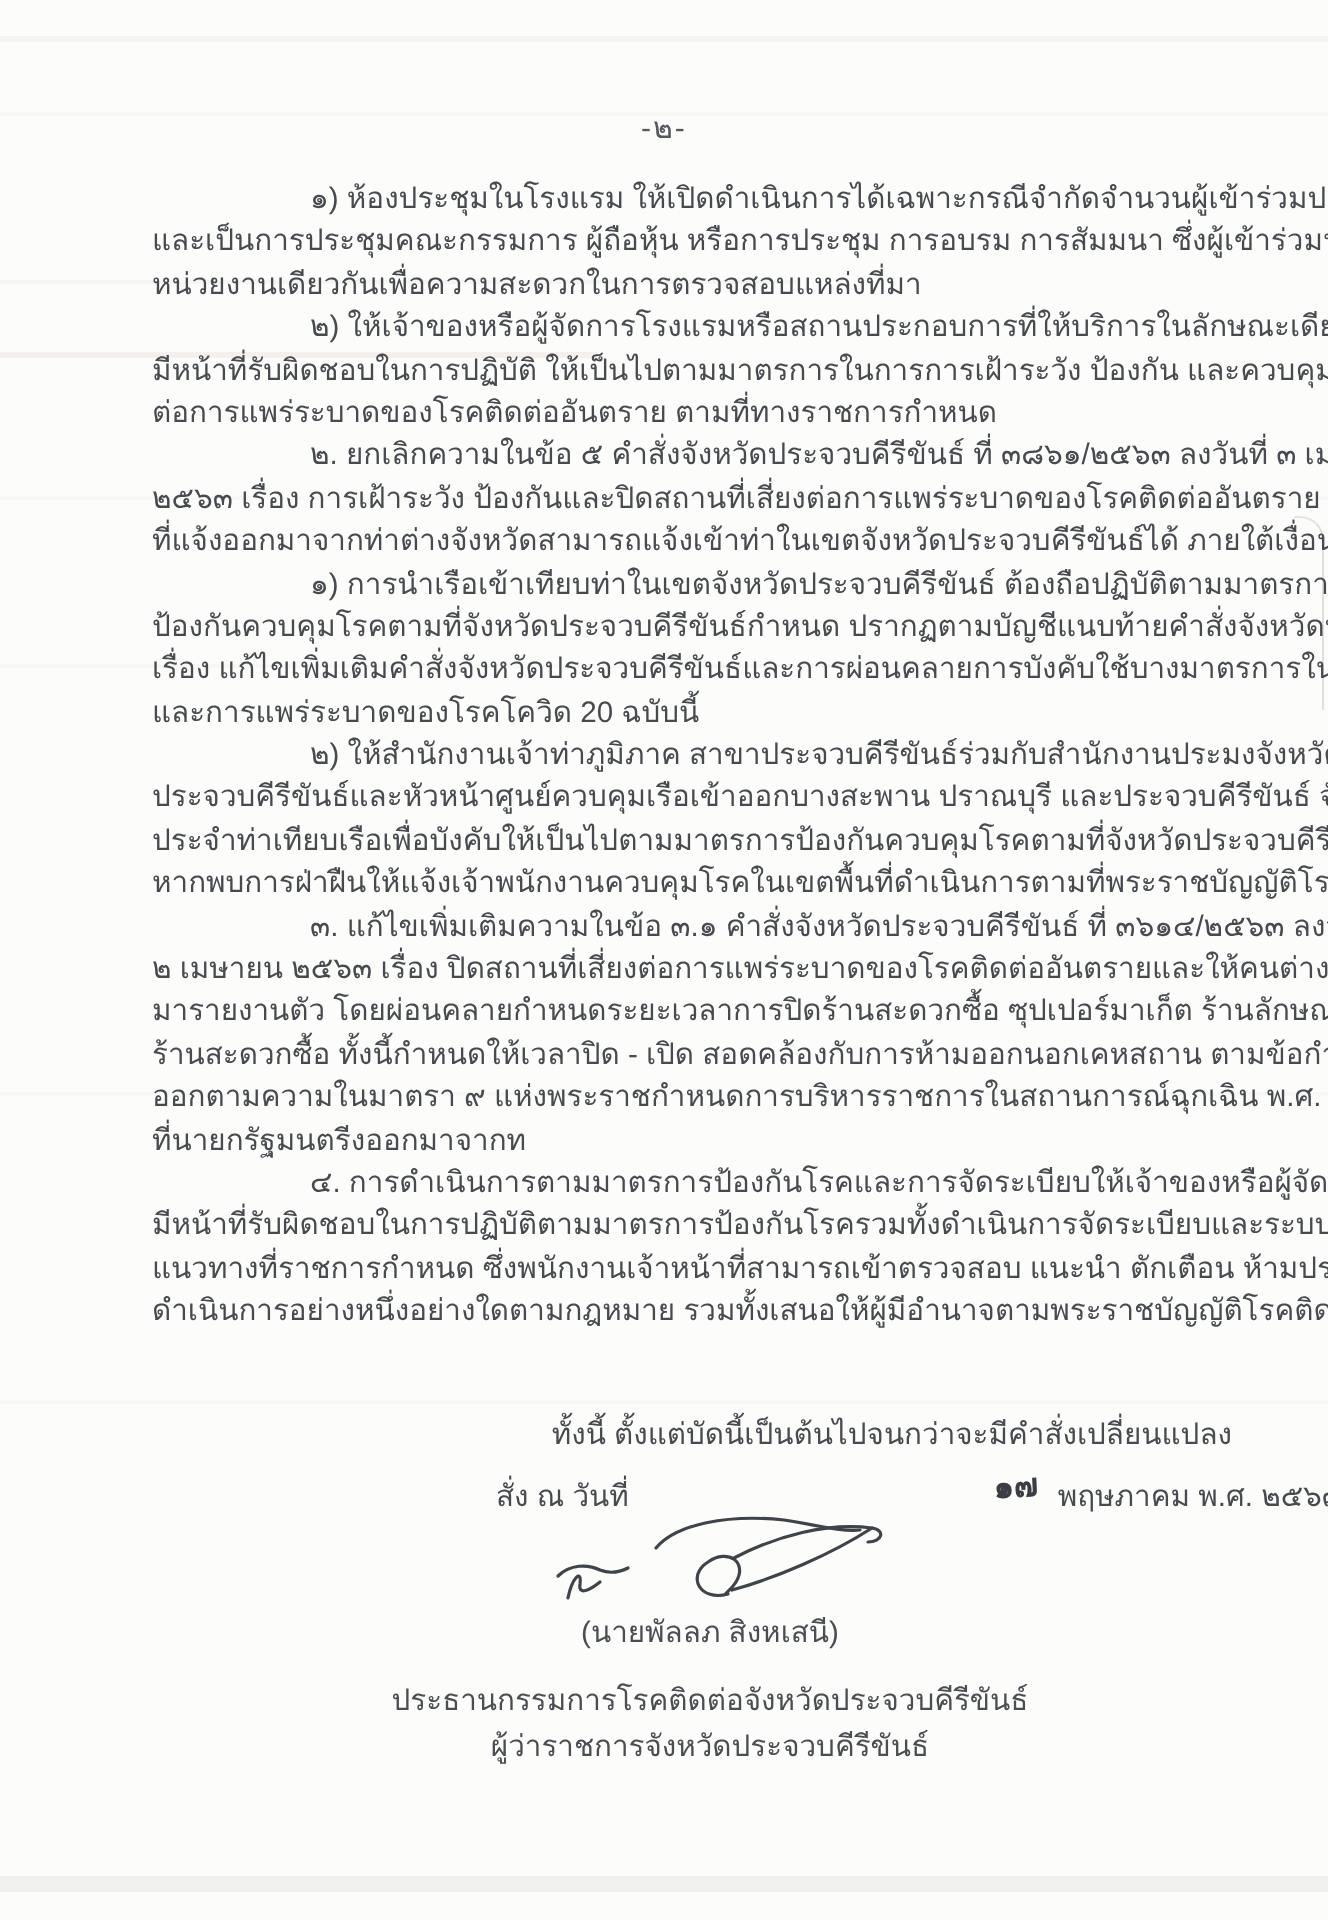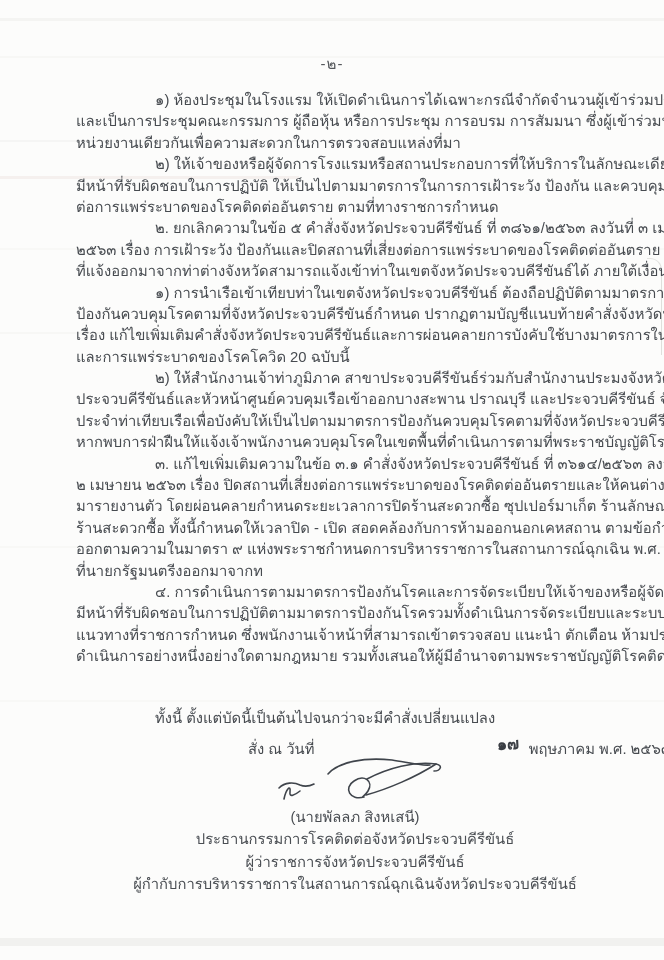--- a/index.html
+++ b/index.html
@@ -30,32 +30,32 @@
   .page-number{
     position:absolute;top:52px;left:0;width:664px;text-align:center;
     font-size:15px;color:#55585c;letter-spacing:1px;
   }
   .body{
     position:absolute;top:90px;left:76px;width:540px;
     font-size:14.8px;line-height:21.4px;white-space:nowrap;
   }
   .line{height:21.4px;}
   .line.first{text-indent:79px;}
-  .closing{margin-top:1px;text-indent:79px;height:21.4px;}
+  .closing{margin-top:1px;text-indent:79px;height:21.4px;text-align:right;}
   .date-line{margin-top:9px;text-indent:172px;height:21.4px;}
   .date-line .day{
     display:inline-block;font-weight:700;font-size:16px;color:#3a3e44;
     transform:rotate(-3deg);margin:0 6px;
   }
   .signature-svg{position:absolute;top:754px;left:264px;}
   .sign-block{
     position:absolute;top:806px;left:95px;width:520px;text-align:center;
     font-size:14.8px;line-height:22.3px;color:#4a4e53;
   }
-  .sign-name{margin-bottom:0;}
+  .sign-name{margin-bottom:12px;}
 </style>
 </head>
 <body>
 
 <div class="page">
   <div class="streak s1"></div>
   <div class="streak s2"></div>
   <div class="streak s3"></div>
   <div class="streak s4"></div>
   <div class="streak s5"></div>
@@ -147,16 +147,15 @@
   </svg>
 
   <div class="sign-block">
     <div class="sign-name">(นายพัลลภ  สิงหเสนี)</div>
     <div>
 
         <div class="sign-title">ประธานกรรมการโรคติดต่อจังหวัดประจวบคีรีขันธ์</div>
 
         <div class="sign-title">ผู้ว่าราชการจังหวัดประจวบคีรีขันธ์</div>
 
-        <div class="sign-title">ผู้กำกับการบริหารราชการในสถานการณ์ฉุกเฉินจังหวัดประจวบคีรีขันธ์</div>
       </div>
   </div>
 </div>
 
 </body></html>

